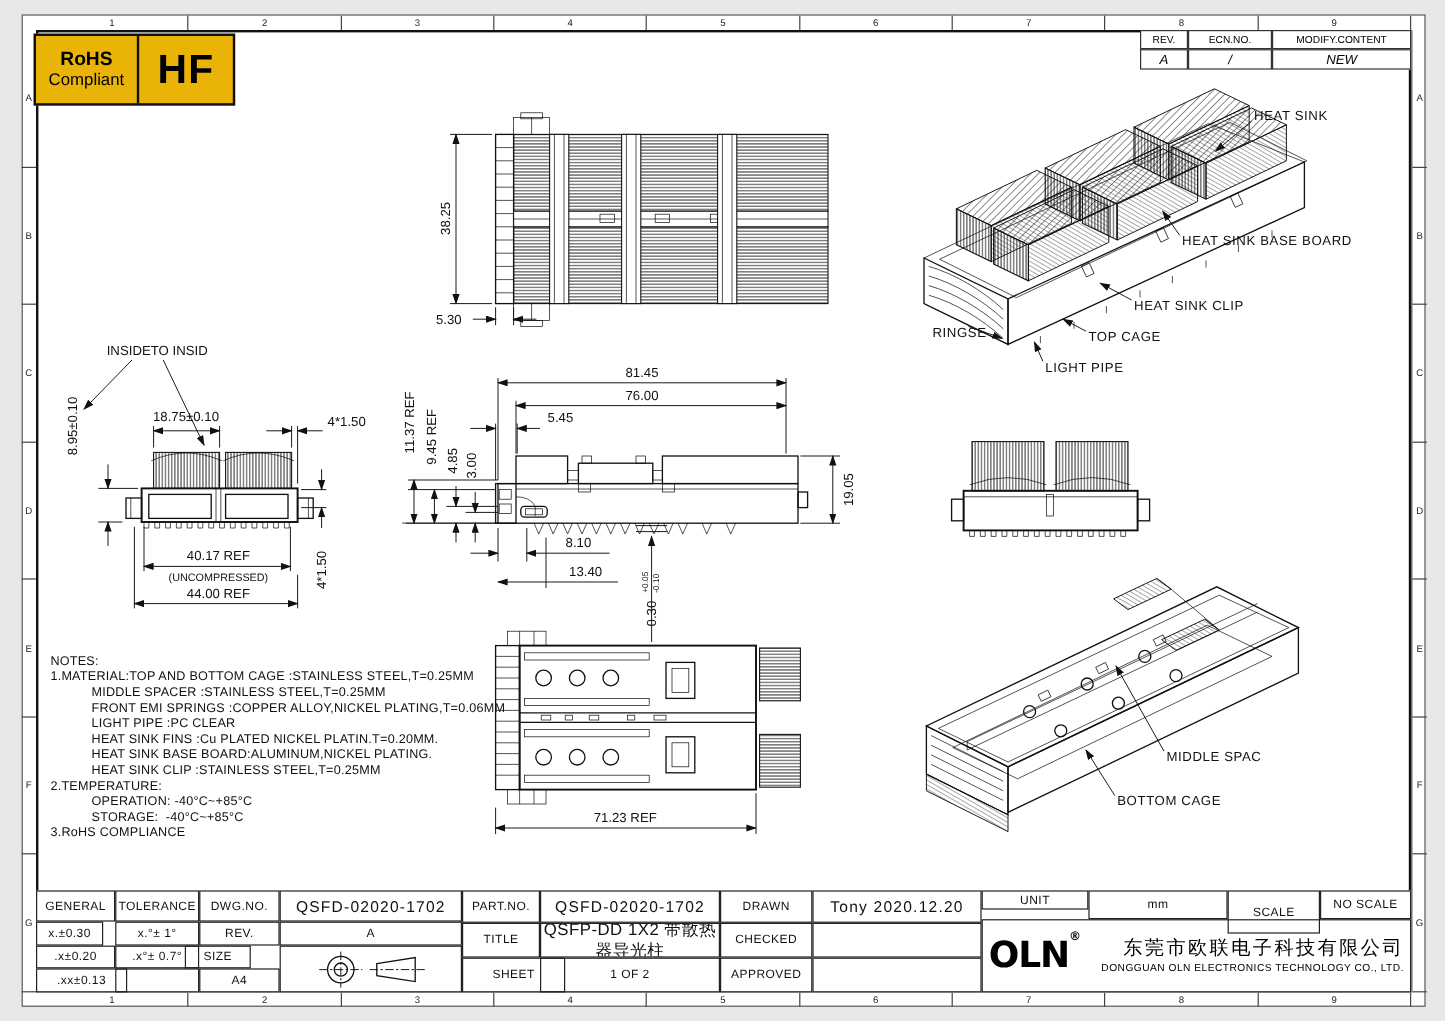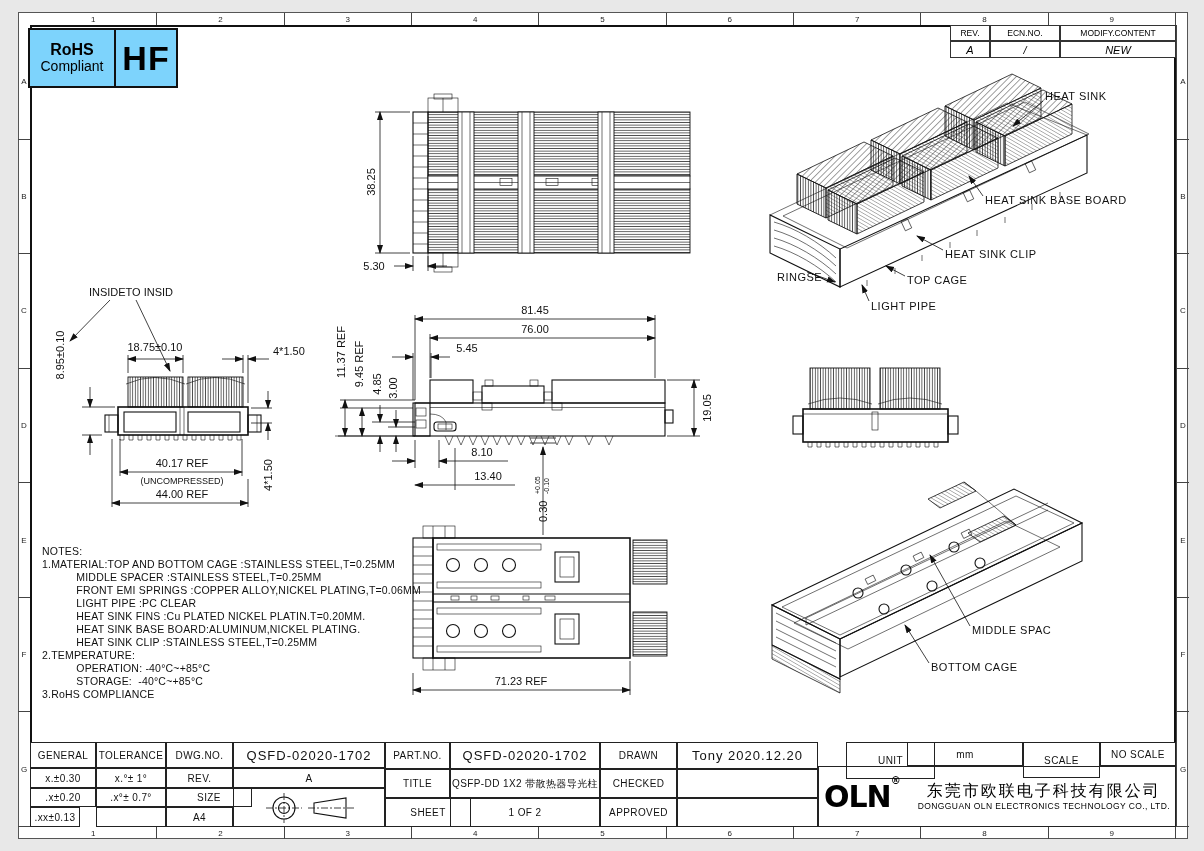--- a/index.html
+++ b/index.html
@@ -23,40 +23,40 @@
   .s2{stroke:#111;fill:none;stroke-width:.6;}
   .s3{stroke:#111;fill:none;stroke-width:1.6;}
   .dim{stroke:#111;fill:none;stroke-width:.8;}
   .gray{stroke:#999;fill:none;stroke-width:1.4;}
   .fh{fill:url(#ph);stroke:#111;stroke-width:.9;}
   .fv{fill:url(#pv);stroke:#111;stroke-width:.9;}
   .fd{fill:url(#pd);stroke:#111;stroke-width:.8;}
   .fd2{fill:url(#pd2);stroke:#111;stroke-width:.8;}
   .wh{fill:#fff;stroke:#111;stroke-width:.9;}
   
-  #rohs{position:absolute;left:28px;top:28px;width:150px;height:60px;border:2px solid #111;display:flex;box-sizing:border-box;background:#7dd3fc;}
+  #rohs{position:absolute;left:28px;top:28px;width:168px;height:60px;border:2px solid #111;display:flex;box-sizing:border-box;background:#eab308;}
   #rohs .left{width:84px;border-right:2px solid #111;display:flex;flex-direction:column;align-items:center;justify-content:center;line-height:1.05;}
   #rohs .l1{font-weight:bold;font-size:16px;}
   #rohs .l2{font-size:14px;}
   #rohs .right{flex:1;display:flex;align-items:center;justify-content:center;font-weight:bold;font-size:34px;letter-spacing:1px;}
   
   #rev-table{position:absolute;left:950px;top:25px;width:226px;height:33px;display:grid;grid-template-columns:40px 70px 1fr;grid-template-rows:16px 17px;background:#fff;}
   #rev-table div{border:1px solid #333;display:flex;align-items:center;justify-content:center;font-size:8.5px;box-sizing:border-box;}
   #rev-table .val{font-size:11px;font-style:italic;}
   
   #notes{position:absolute;left:42px;top:545px;width:380px;font-size:10.5px;line-height:13px;white-space:pre;color:#111;letter-spacing:.2px;}
   
   #title-block{position:absolute;left:30px;top:742px;width:1146px;height:85px;background:#fff;}
   .tc{position:absolute;border:1px solid #222;box-sizing:border-box;display:flex;align-items:center;justify-content:center;font-size:10px;color:#111;letter-spacing:.4px;overflow:hidden;text-align:center;}
   .tc.big{font-size:13px;letter-spacing:1px;}
-  .tc.cn{font-size:10px;}
+  .tc.cn{font-size:14px;}
   #logo-cell{position:absolute;border:1px solid #222;box-sizing:border-box;display:flex;align-items:center;justify-content:center;gap:18px;}
   #logo-text{font-weight:900;font-size:30px;letter-spacing:-1px;position:relative;font-family:"DejaVu Sans",sans-serif;}
   #logo-text sup{font-size:10px;position:relative;top:-12px;}
-  #company{display:flex;flex-direction:column;align-items:center;line-height:1.25;}
+  #company{display:flex;flex-direction:column;align-items:flex-end;line-height:1.25;}
   #company .cn{font-size:16px;letter-spacing:2px;}
   #company .en{font-size:8.5px;letter-spacing:.4px;}
 </style>
 </head>
 <body>
 
 <div id="page">
   <div id="sheet"></div>
 
   <div id="zone-top" class="zone-band">
@@ -431,29 +431,29 @@
            HEAT SINK BASE BOARD:ALUMINUM,NICKEL PLATING.
            HEAT SINK CLIP :STAINLESS STEEL,T=0.25MM
 2.TEMPERATURE:
            OPERATION: -40°C~+85°C
            STORAGE:  -40°C~+85°C
 3.RoHS COMPLIANCE</div>
 
   <div id="title-block">
     <div class="tc" style="left:0;top:0;width:66px;height:26px">GENERAL</div>
     <div class="tc" style="left:66px;top:0;width:70px;height:26px">TOLERANCE</div>
-    <div class="tc" style="left:0;top:26px;width:66px;height:20px">x.±0.30</div>
+    <div class="tc" style="left:0;top:26px;width:56px;height:20px">x.±0.30</div>
     <div class="tc" style="left:66px;top:26px;width:70px;height:20px">x.°± 1°</div>
     <div class="tc" style="left:0;top:46px;width:66px;height:19px">.x±0.20</div>
     <div class="tc" style="left:66px;top:46px;width:70px;height:19px">.x°± 0.7°</div>
-    <div class="tc" style="left:0;top:65px;width:50px;height:20px">.xx±0.13</div>
+    <div class="tc" style="left:0;top:65px;width:76px;height:20px">.xx±0.13</div>
     <div class="tc" style="left:66px;top:65px;width:70px;height:20px"></div>
     <div class="tc" style="left:136px;top:0;width:67px;height:26px">DWG.NO.</div>
     <div class="tc" style="left:136px;top:26px;width:67px;height:20px">REV.</div>
-    <div class="tc" style="left:136px;top:46px;width:86px;height:19px">SIZE</div>
+    <div class="tc" style="left:124px;top:46px;width:55px;height:19px">SIZE</div>
     <div class="tc" style="left:136px;top:65px;width:67px;height:20px">A4</div>
     <div class="tc big" style="left:203px;top:0;width:152px;height:26px">QSFD-02020-1702</div>
     <div class="tc" style="left:203px;top:26px;width:152px;height:20px">A</div>
     <div class="tc" style="left:203px;top:46px;width:152px;height:39px">
       <svg width="110" height="32">
         <circle cx="30" cy="16" r="11" class="s"></circle>
           <circle cx="30" cy="16" r="5.5" class="s"></circle>
         <path class="dim" d="M12,16H48 M30,1V31" stroke-dasharray="7 2 2 2"></path>
         <polygon points="60,11 92,6 92,26 60,21" class="s"></polygon>
         <path class="dim" d="M54,16H100" stroke-dasharray="7 2 2 2"></path>
@@ -464,21 +464,21 @@
     <div class="tc" style="left:355px;top:56px;width:86px;height:29px">SHEET</div>
     <div class="tc big" style="left:420px;top:0;width:150px;height:27px">QSFD-02020-1702</div>
     <div class="tc cn" style="left:420px;top:27px;width:150px;height:29px">QSFP-DD 1X2 带散热器导光柱</div>
     <div class="tc" style="left:420px;top:56px;width:150px;height:29px">1 OF 2</div>
     <div class="tc" style="left:570px;top:0;width:77px;height:27px">DRAWN</div>
     <div class="tc" style="left:570px;top:27px;width:77px;height:29px">CHECKED</div>
     <div class="tc" style="left:570px;top:56px;width:77px;height:29px">APPROVED</div>
     <div class="tc big" style="left:647px;top:0;width:141px;height:27px">Tony 2020.12.20</div>
     <div class="tc" style="left:647px;top:27px;width:141px;height:29px"></div>
     <div class="tc" style="left:647px;top:56px;width:141px;height:29px"></div>
-    <div class="tc" style="left:816px;top:0;width:89px;height:37px">UNIT</div>
+    <div class="tc" style="left:788px;top:0;width:89px;height:16px">UNIT</div>
     <div class="tc" style="left:877px;top:0;width:116px;height:24px">mm</div>
     <div class="tc" style="left:993px;top:0;width:77px;height:36px">SCALE</div>
     <div class="tc" style="left:1070px;top:0;width:76px;height:24px">NO SCALE</div>
     <div id="logo-cell" style="left:788px;top:24px;width:358px;height:61px">
       <div id="logo-text"><span>OLN</span><sup>®</sup></div>
       <div id="company">
         <div class="cn">东莞市欧联电子科技有限公司</div>
         <div class="en">DONGGUAN OLN ELECTRONICS TECHNOLOGY CO., LTD.</div>
       </div>
     </div>

